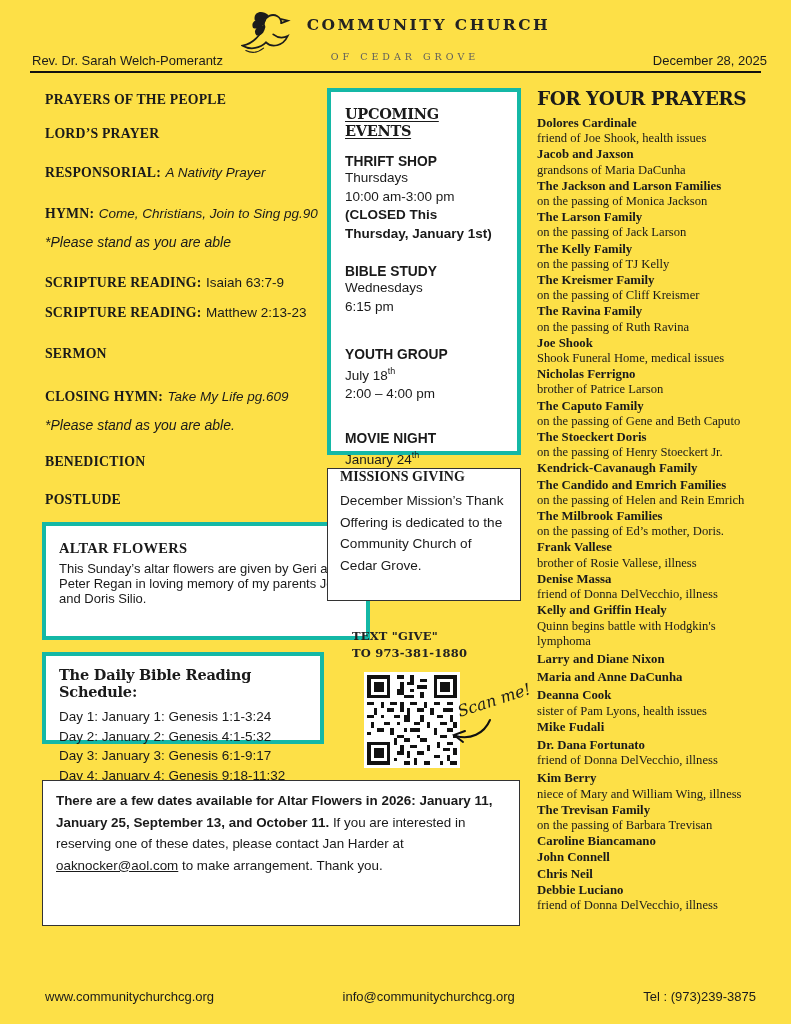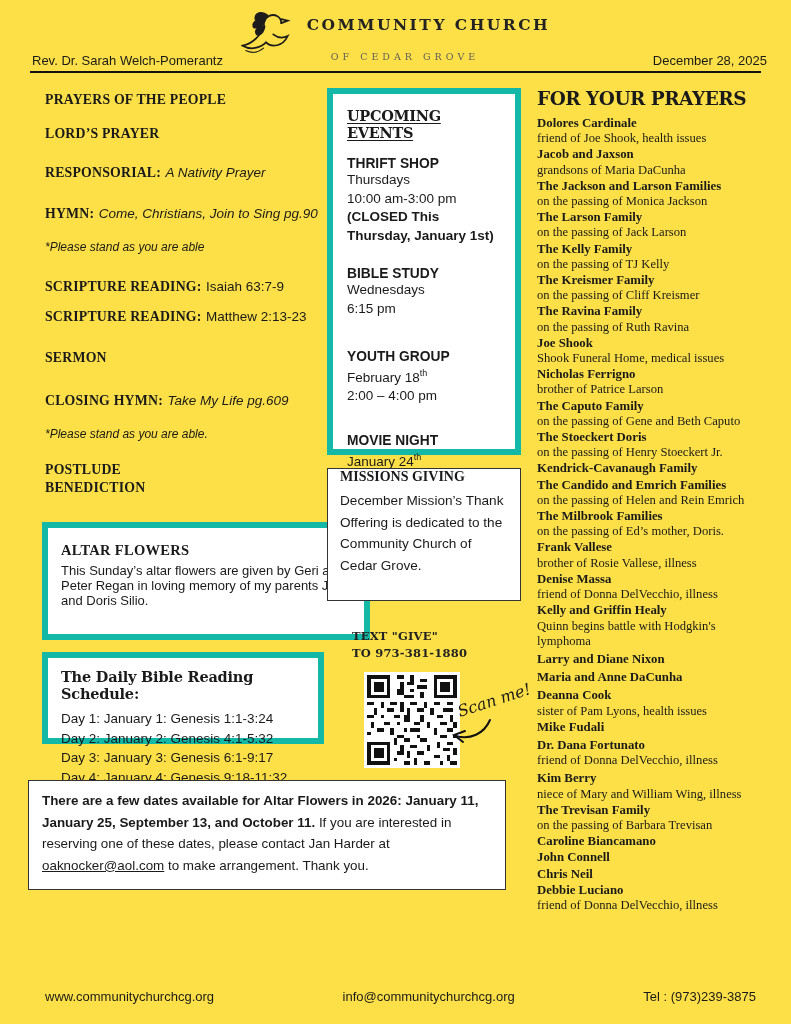--- a/index.html
+++ b/index.html
@@ -14,36 +14,36 @@
   .logo-text .org { font-family:"DejaVu Serif", serif; font-weight:bold; font-size:15.5px; letter-spacing:2.5px; color:#222; }
   .logo-text .sub { font-family:"DejaVu Serif", serif; font-size:9.5px; letter-spacing:4px; color:#5d5d5d; margin-top:17px;padding-left:24px; }
   .head-row { position:absolute; top:53px; left:32px; right:24px; display:flex; justify-content:space-between; font-size:13px; color:#1a1a1a; }
   .head-rule { position:absolute; top:71px; left:30px; right:30px; height:2px; background:#111; }
 
   
   .service { position:absolute; top:90px; left:45px; width:280px; }
   .svc-label { font-family:"Liberation Serif", serif; font-weight:bold; font-size:13.8px; letter-spacing:.2px; }
   .svc-value { font-size:13.5px; }
   .italic { font-style:italic; }
-  .svc-note { font-size:12px; font-style:italic; margin-top:18px; }
-
-  
-  .box { position:absolute; background:#fff; border:6px solid #14b8a6; }
+  .svc-note { font-size:14px; font-style:italic; margin-top:12px; }
+
+  
+  .box { position:absolute; background:#fff; border:4px solid #14b8a6; }
   .thinbox { position:absolute; background:#fff; border:1px solid #333; }
 
   .altar { top:522px; left:42px; width:328px; height:118px; padding:14px 13px; }
   .altar-title { font-family:"Liberation Serif", serif; font-weight:bold; font-size:14.5px; letter-spacing:.3px; }
   .altar-text { margin-top:4px; font-size:13px; line-height:15px; }
 
   .daily { top:652px; left:42px; width:282px; height:92px; padding:10px 13px; }
   .daily-title { font-family:"DejaVu Serif", serif; font-weight:bold; font-size:14.5px; letter-spacing:-.2px; }
   .daily-line { font-size:13.5px; line-height:19.5px; }
   .daily-list { margin-top:7px; }
 
-  .bottom-note { top:780px; left:28px; width:478px; height:110px; padding:9px 13px; font-size:13.4px; line-height:21.5px; }
+  .bottom-note { top:780px; left:42px; width:478px; height:146px; padding:9px 13px; font-size:13.4px; line-height:21.5px; }
   .bottom-note b { font-weight:bold; }
   .email-link { text-decoration:underline; color:#1a1a1a; }
 
   
   .events { top:88px; left:327px; width:194px; height:367px; padding:13px 14px; }
   .events-title { font-family:"DejaVu Serif", serif; font-weight:bold; font-size:14.5px; letter-spacing:-.3px; text-decoration:underline; text-underline-offset:2px; }
   .evt { margin-top:15px; }
   .evt-title { font-weight:bold; font-size:13.8px; }
   .evt-line { font-size:13.5px; line-height:18.5px; }
   .evt-line.bold { font-weight:bold; }
@@ -129,25 +129,25 @@
       <span class="svc-value">Matthew 2:13-23</span>
     </div>
     <div class="svc" style="margin-bottom:25px">
       <span class="svc-label">SERMON</span>
     </div>
     <div class="svc" style="margin-bottom:19px">
       <span class="svc-label">CLOSING HYMN:</span>
       <span class="svc-value italic">Take My Life pg.609</span>
       <div class="svc-note">*Please stand as you are able.</div>
     </div>
+    <div class="svc" style="margin-bottom:20px">
+      <span class="svc-label">BENEDICTION</span>
+    </div>
     <div class="svc">
       <span class="svc-label">POSTLUDE</span>
-    </div>
-    <div class="svc" style="margin-bottom:20px">
-      <span class="svc-label">BENEDICTION</span>
     </div>
   </div>
 
   <div class="box altar">
     <div class="altar-title">ALTAR FLOWERS</div>
     <div class="altar-text">This Sunday’s altar flowers are given by Geri and Peter Regan in loving memory of my parents John and Doris Silio.</div>
   </div>
 
   <div class="box daily">
     <div class="daily-title">The Daily Bible Reading Schedule:</div>
@@ -174,21 +174,21 @@
     </div>
 
     <div class="evt" style="margin-top:21px">
       <div class="evt-title">BIBLE STUDY</div>
       <div class="evt-line">Wednesdays</div>
       <div class="evt-line">6:15 pm</div>
     </div>
 
     <div class="evt" style="margin-top:31px">
       <div class="evt-title">YOUTH GROUP</div>
-      <div class="evt-line"><span>February 18</span><sup>th</sup></div>
+      <div class="evt-line"><span>July 18</span><sup>th</sup></div>
       <div class="evt-line">2:00 – 4:00 pm</div>
     </div>
 
     <div class="evt" style="margin-top:27px">
       <div class="evt-title">MOVIE NIGHT</div>
       <div class="evt-line"><span>January 24</span><sup>th</sup></div>
       <div class="evt-line">5:30 – 8:00 pm</div>
     </div>
   </div>
 

